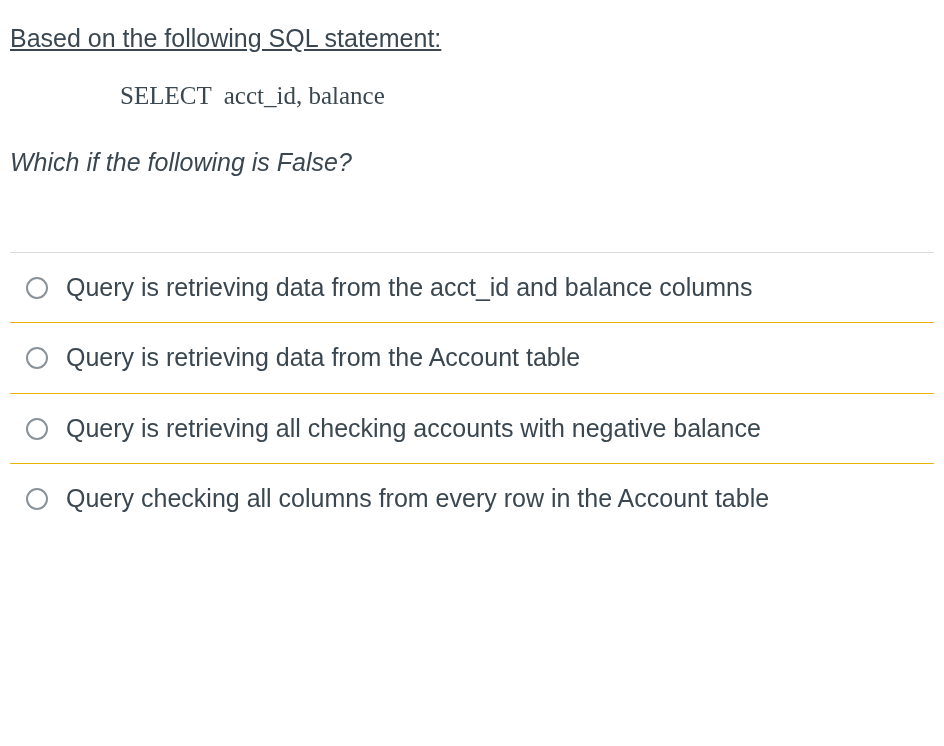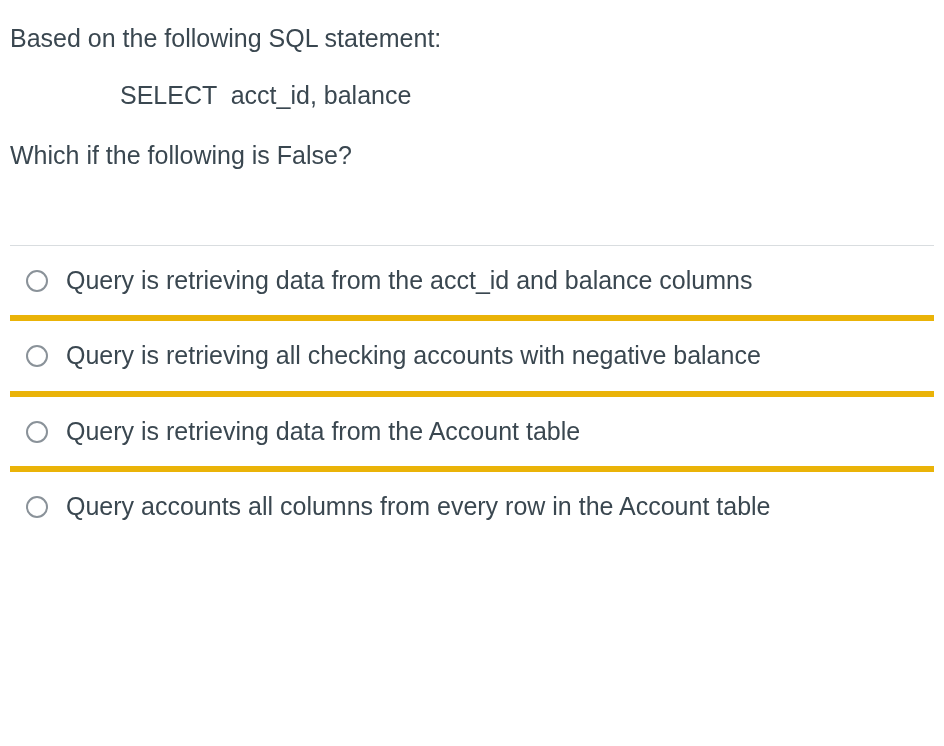--- a/index.html
+++ b/index.html
@@ -7,39 +7,42 @@
     margin: 0;
     padding: 20px 10px;
     font-family: "Segoe UI", -apple-system, "Helvetica Neue", Arial, sans-serif;
     color: #3a4750;
     font-size: 25px;
     line-height: 1.5;
     width: 944px;
   }
   .question-intro {
     margin-bottom: 16px;
+    text-decoration: underline;
   }
   .sql-block {
     margin: 15px 0 15px 110px;
     line-height: 1.75;
+    font-family: Liberation Serif, serif;
   }
   .sql-line {
     white-space: pre;
   }
   .question-prompt {
-    margin-top: 20px;
+    margin-top: 27px;
     margin-bottom: 70px;
+    font-style: italic;
   }
   .options-list {
     border-top: 1px solid #d9dde0;
   }
   .option-row {
     display: flex;
     align-items: center;
-    border-bottom: 6px solid #eab308;
+    border-bottom: 1px solid #eab308;
     padding: 16px 4px 16px 16px;
   }
   .option-row:last-child {
     border-bottom: none;
   }
   .radio {
     width: 22px;
     height: 22px;
     border: 2px solid #8a9299;
     border-radius: 50%;
@@ -61,23 +64,23 @@
 
 <div class="question-prompt">Which if the following is False?</div>
 
 <div class="options-list">
   <div class="option-row">
     <span class="radio"></span>
     <span class="option-text">Query is retrieving data from the acct_id and balance columns</span>
   </div>
   <div class="option-row">
     <span class="radio"></span>
+    <span class="option-text">Query is retrieving data from the Account table</span>
+  </div>
+  <div class="option-row">
+    <span class="radio"></span>
     <span class="option-text">Query is retrieving all checking accounts with negative balance</span>
   </div>
   <div class="option-row">
     <span class="radio"></span>
-    <span class="option-text">Query is retrieving data from the Account table</span>
-  </div>
-  <div class="option-row">
-    <span class="radio"></span>
-    <span class="option-text">Query accounts all columns from every row in the Account table</span>
+    <span class="option-text">Query checking all columns from every row in the Account table</span>
   </div>
 </div>
 
 </body></html>

